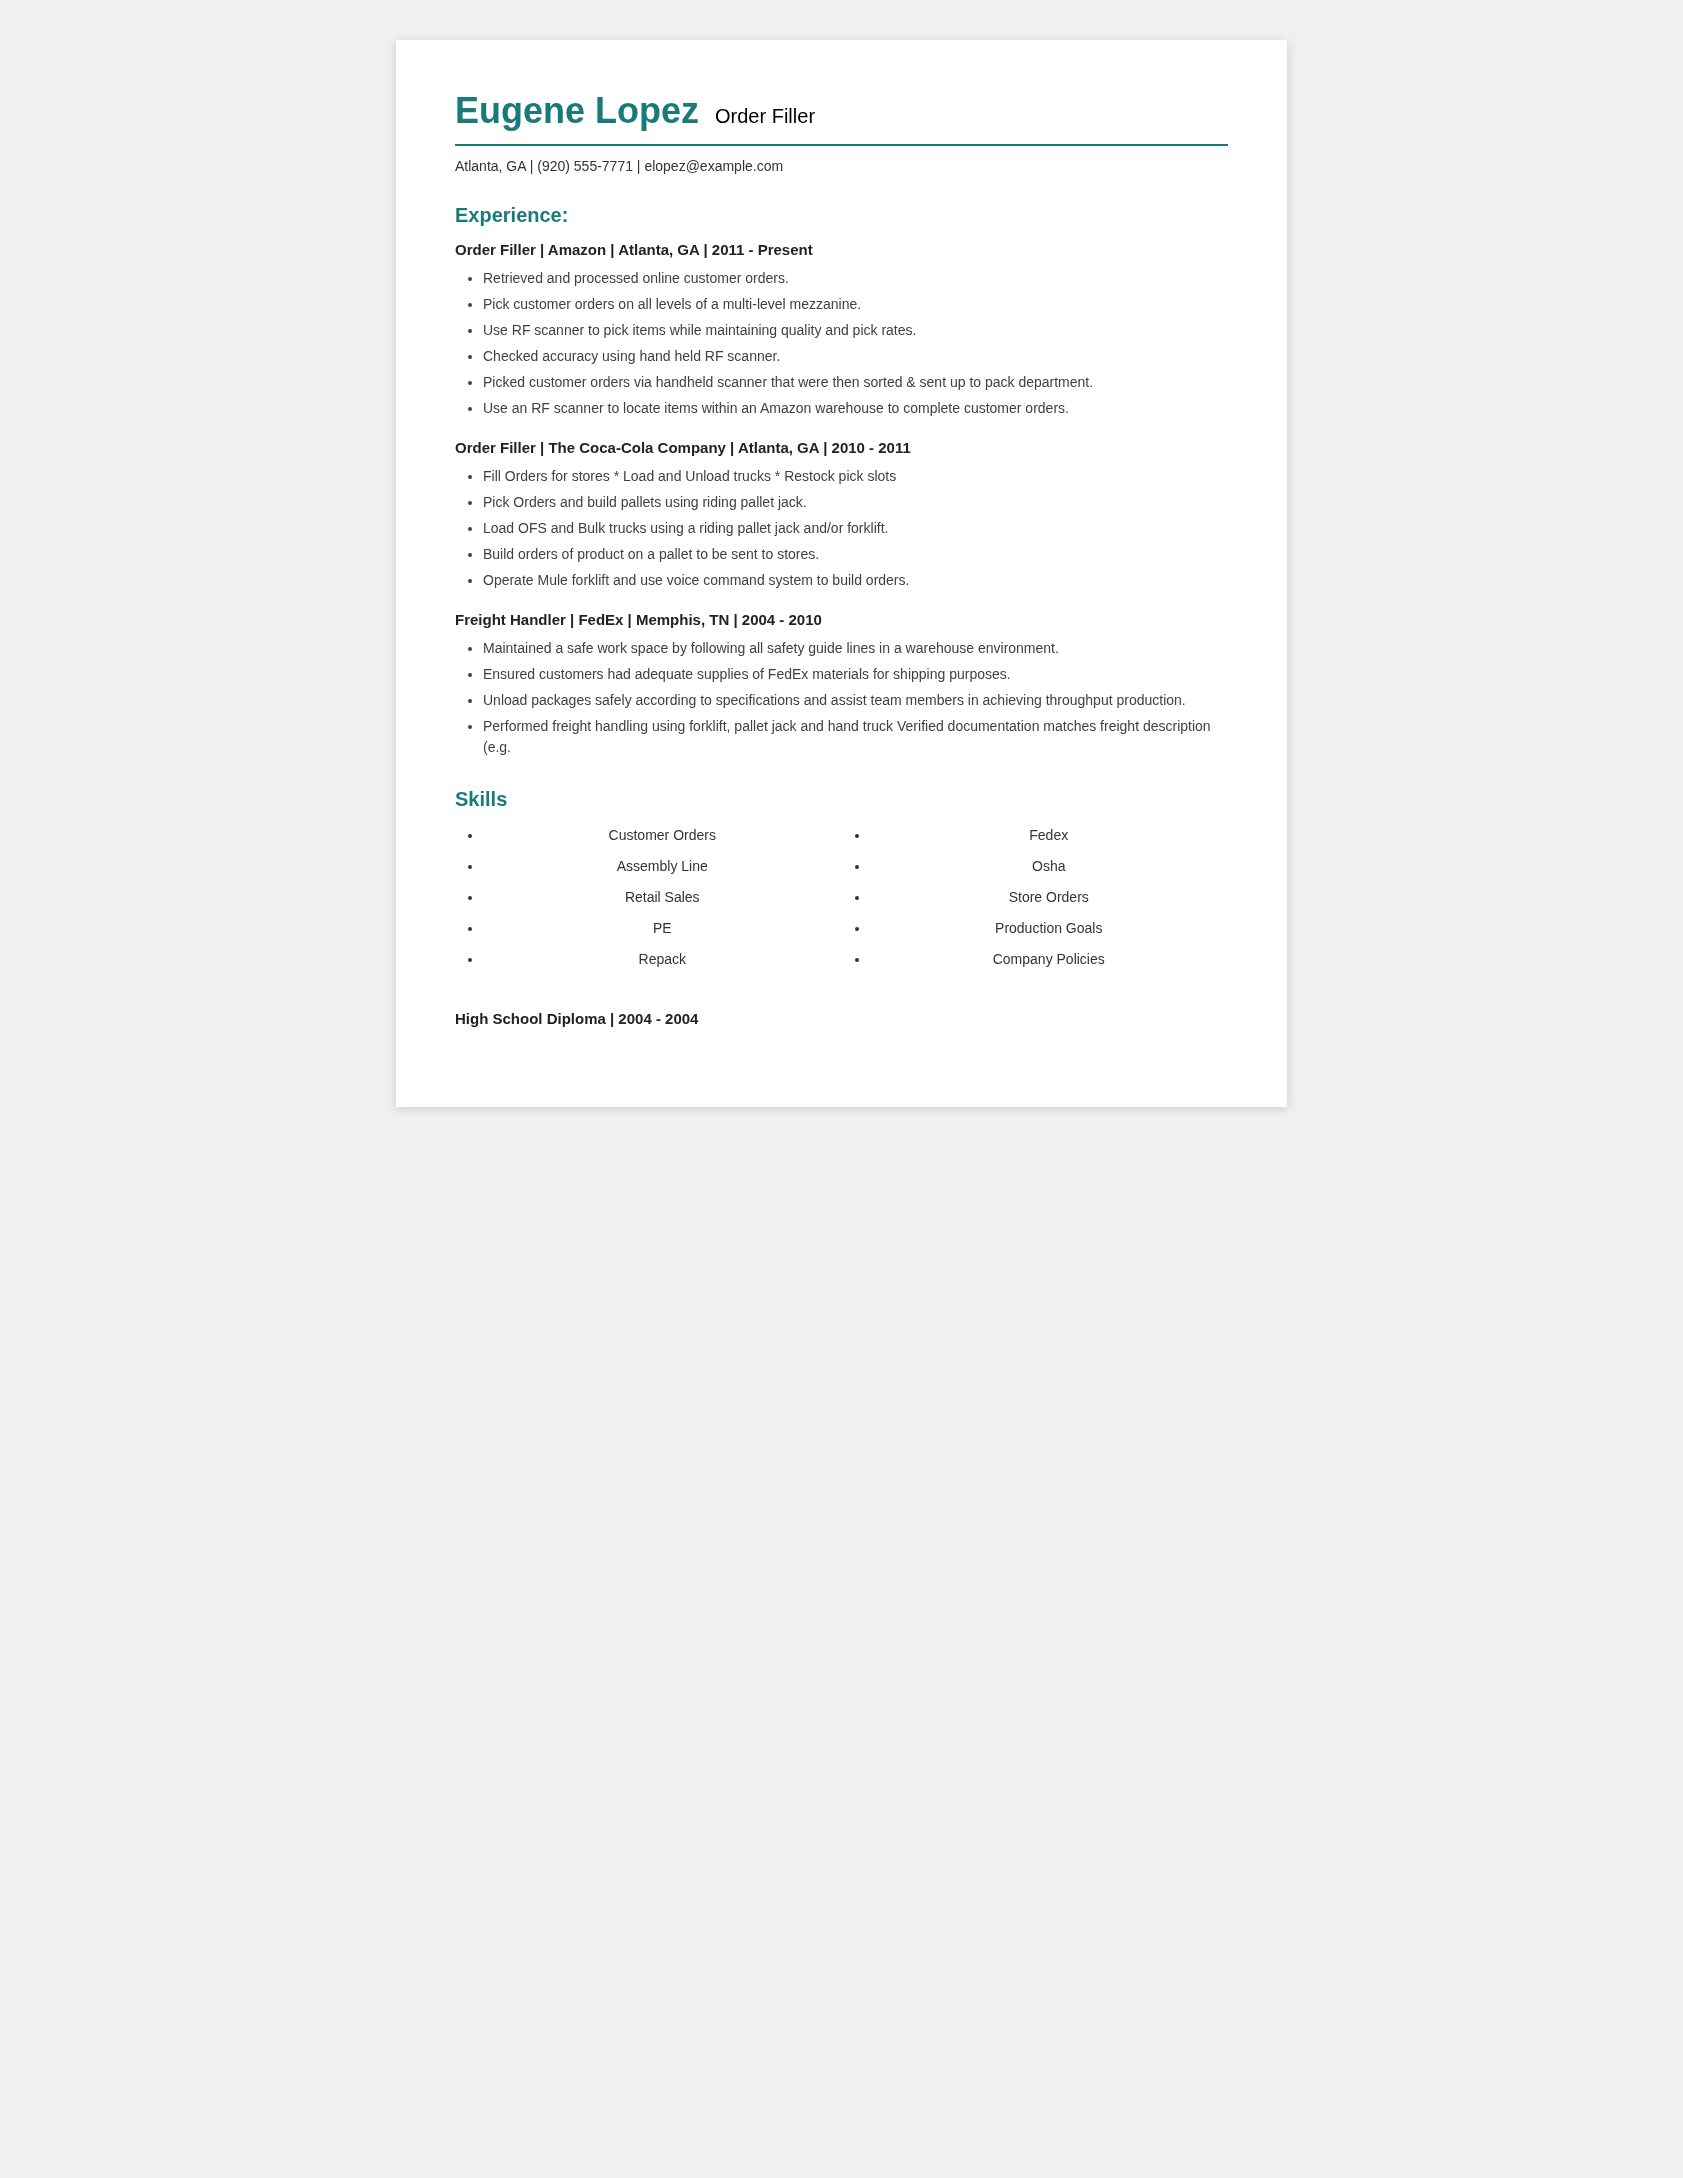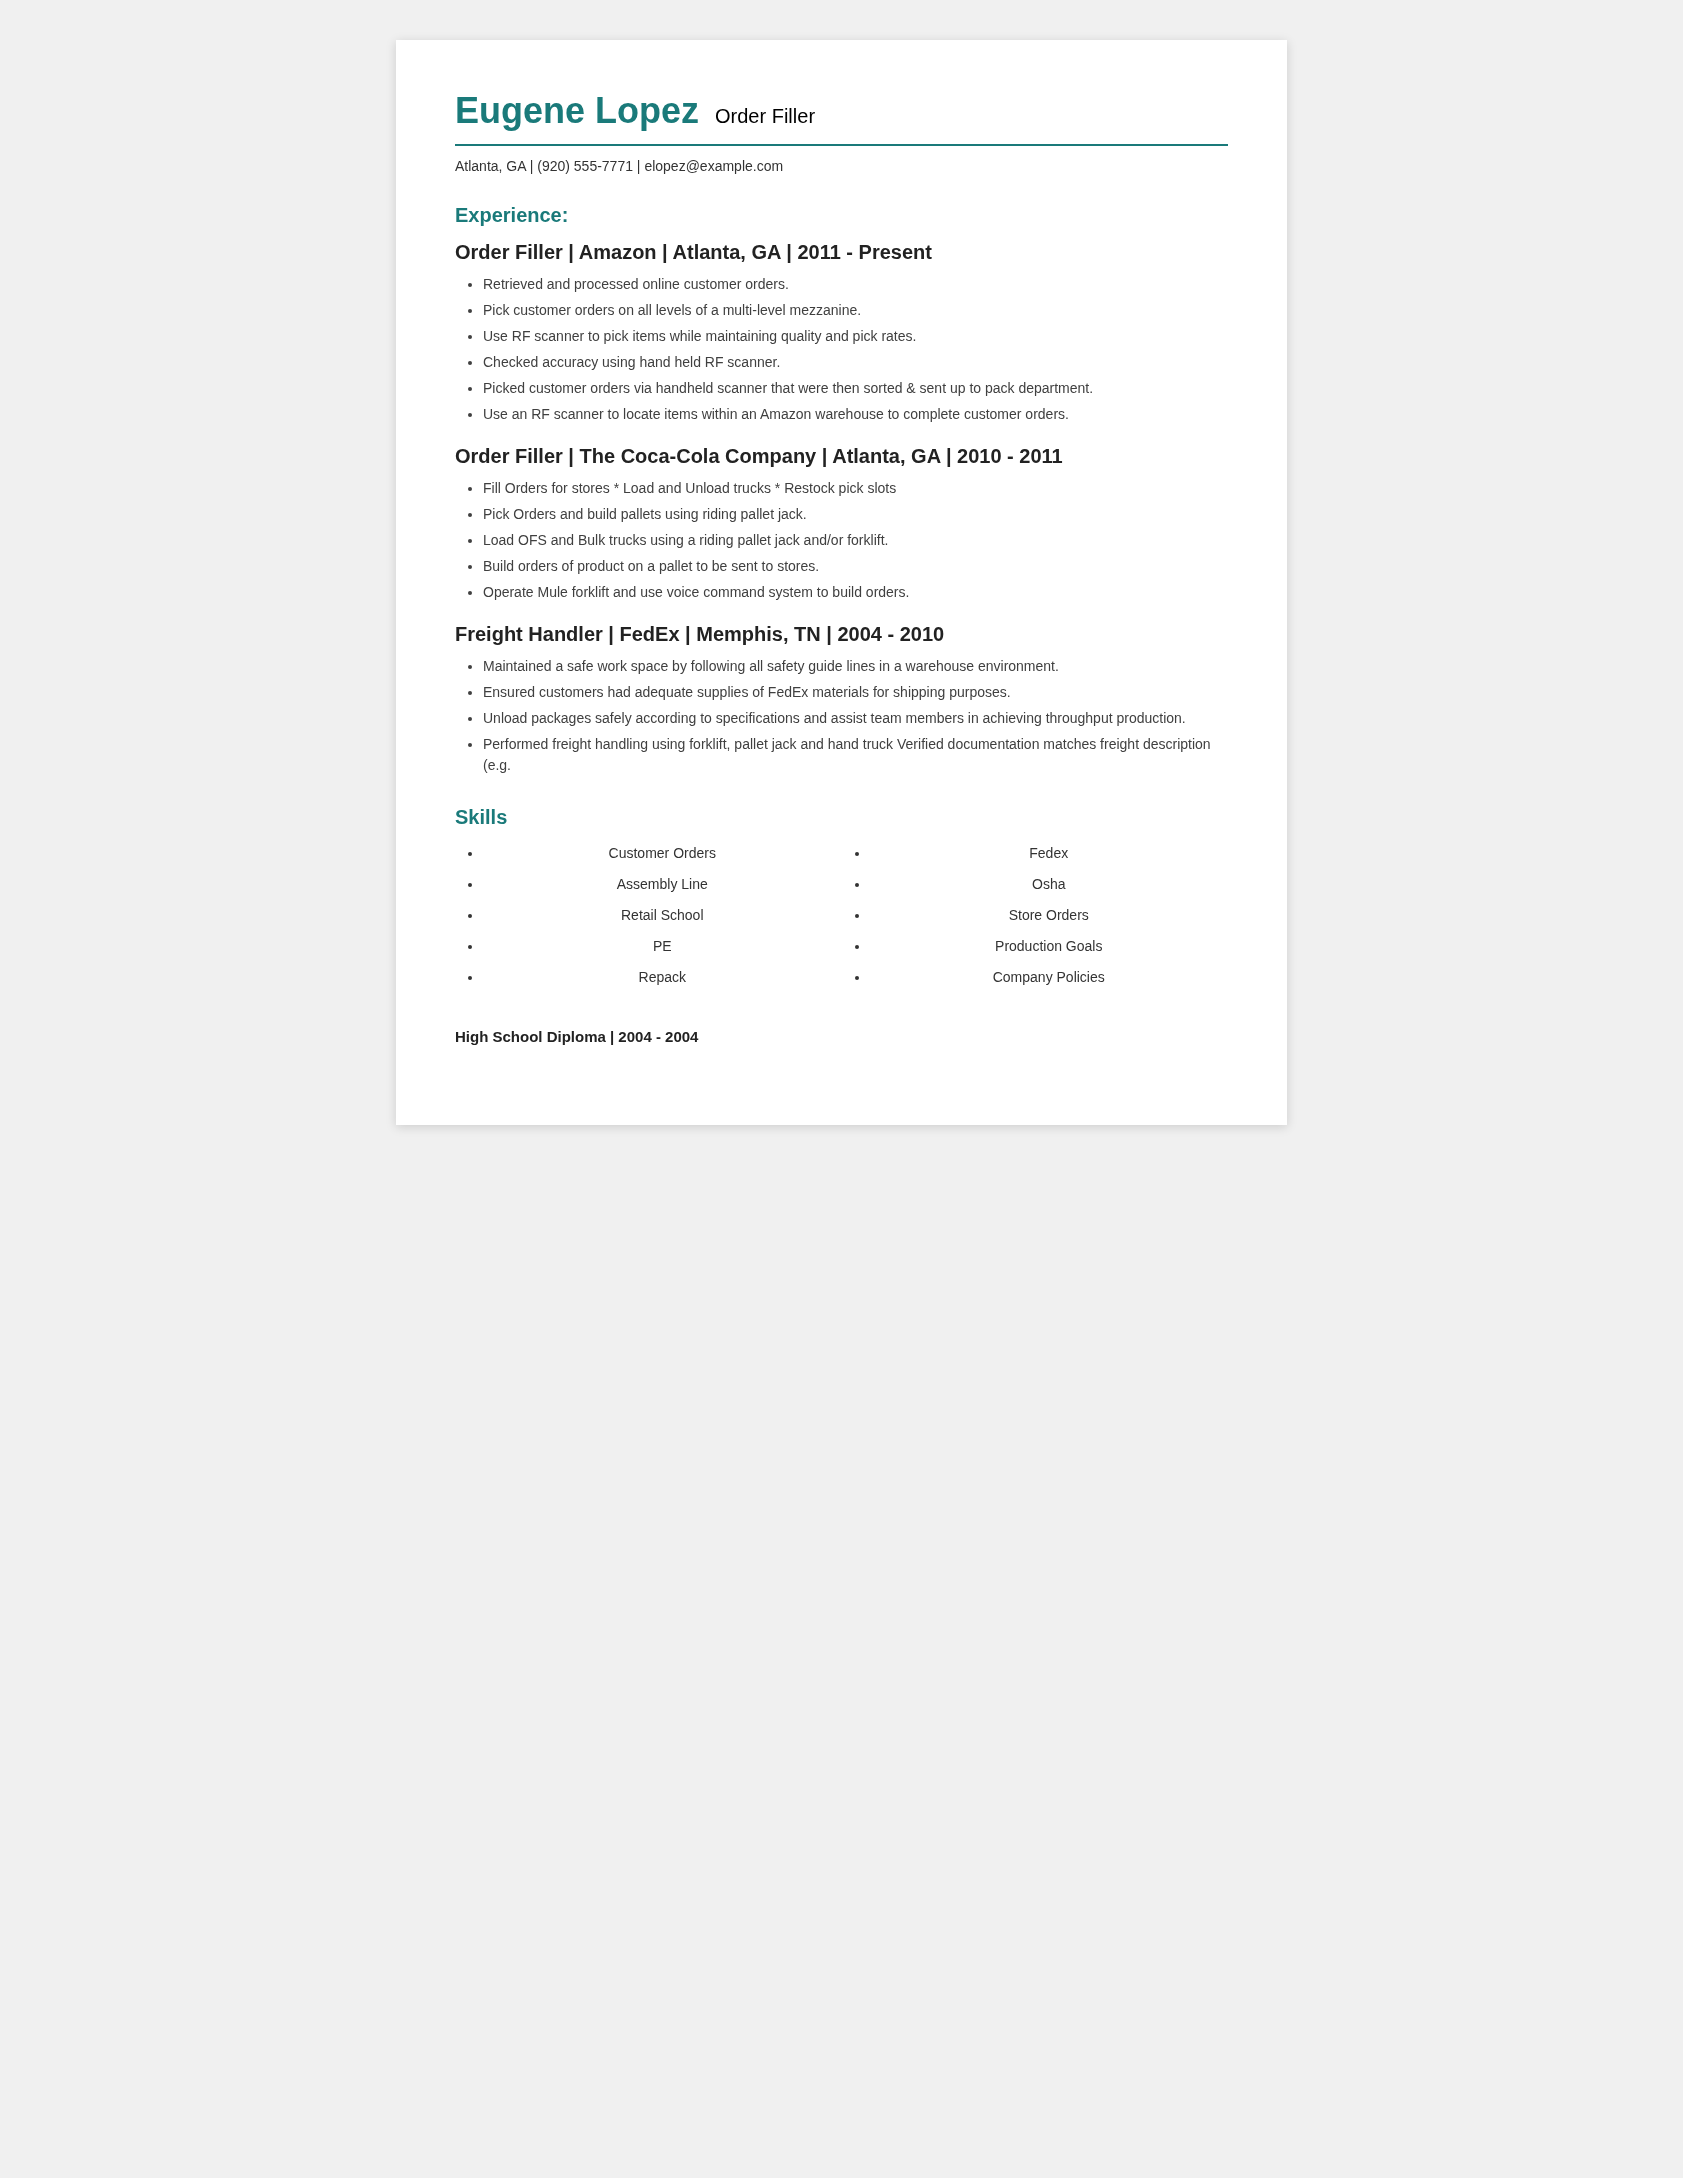--- a/index.html
+++ b/index.html
@@ -67,21 +67,21 @@
       font-weight: bold;
       color: #1a7a7a;
       margin-bottom: 14px;
     }
 
     .job-entry {
       margin-bottom: 20px;
     }
 
     .job-heading {
-      font-size: 20px;
+      font-size: 15px;
       font-weight: bold;
       color: #222222;
       margin-bottom: 10px;
     }
 
     .bullet-list {
       list-style: disc;
       padding-left: 28px;
       margin-bottom: 6px;
     }
@@ -168,21 +168,21 @@
       </ul>
     </div>
   </div>
 
   <div class="section">
     <div class="section-title">Skills</div>
     <div class="skills-grid">
       <ul class="skills-col">
         <li>Customer Orders</li>
         <li>Assembly Line</li>
-        <li>Retail School</li>
+        <li>Retail Sales</li>
         <li>PE</li>
         <li>Repack</li>
       </ul>
       <ul class="skills-col">
         <li>Fedex</li>
         <li>Osha</li>
         <li>Store Orders</li>
         <li>Production Goals</li>
         <li>Company Policies</li>
       </ul>

